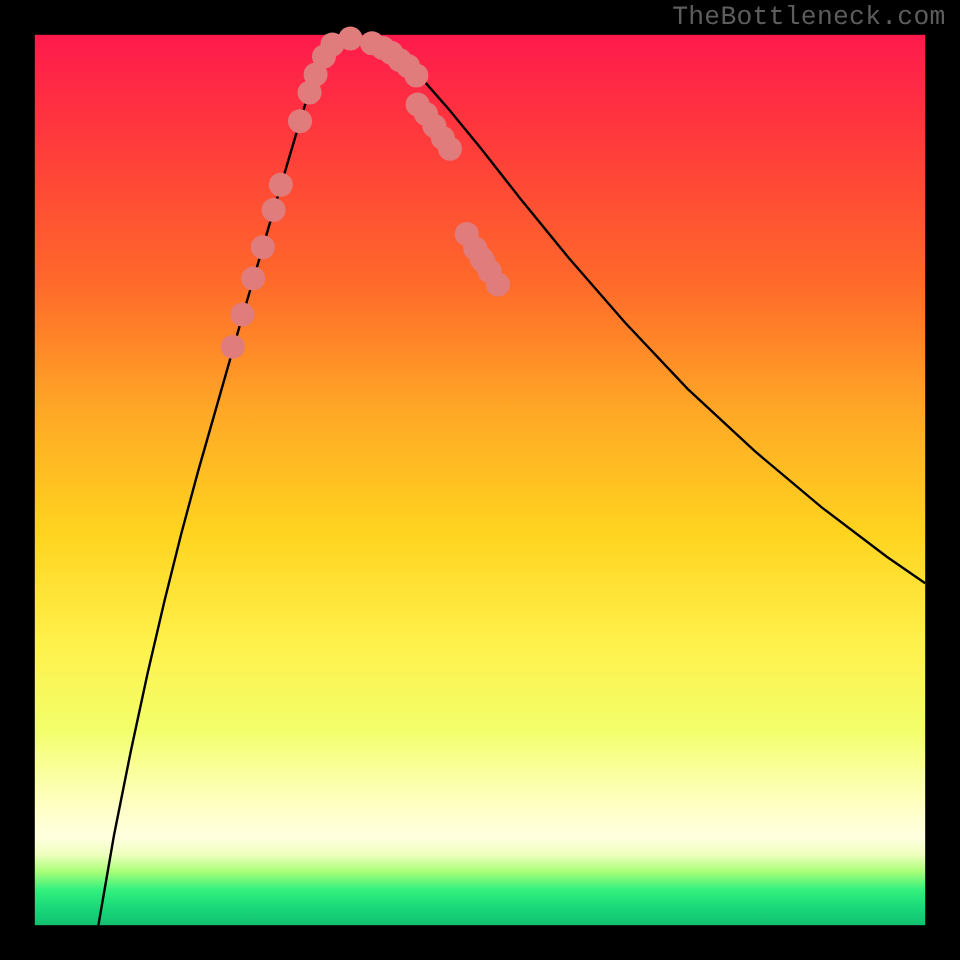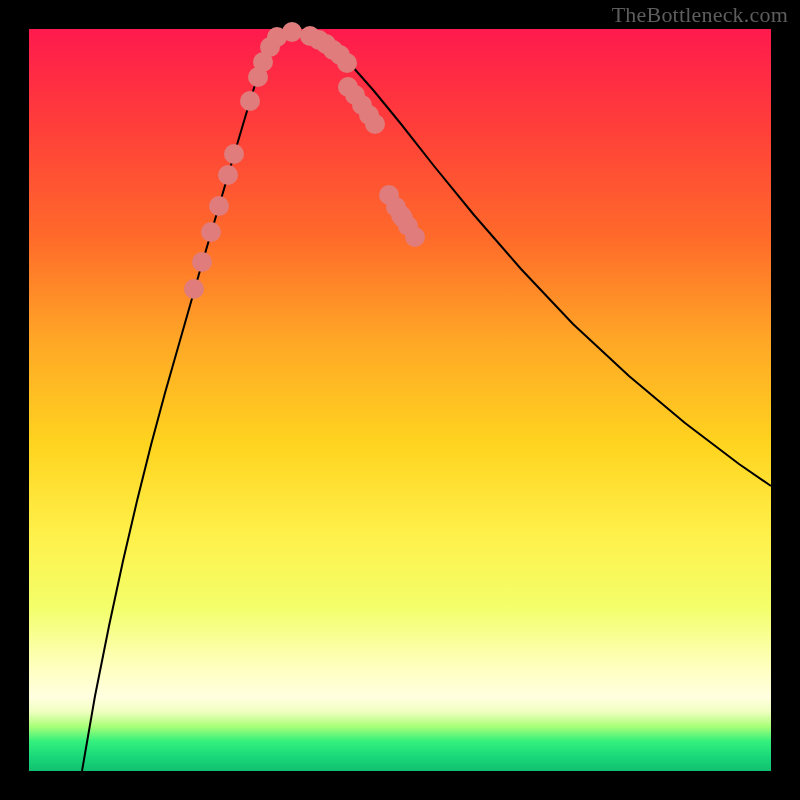--- a/index.html
+++ b/index.html
@@ -47,21 +47,21 @@
     left: 29px;
     top: 29px;
     width: 742px;
     height: 742px;
     overflow: visible;
   }
   .watermark {
     position: absolute;
     top: 2px;
     right: 12px;
-    font-family: Liberation Serif, serif;
+    font-family: Liberation Mono, monospace;
     font-size: 22px;
     color: #5d5d5d;
     letter-spacing: 0.2px;
     user-select: none;
   }
 </style>
 </head>
 <body>
 
 <div class="frame">

